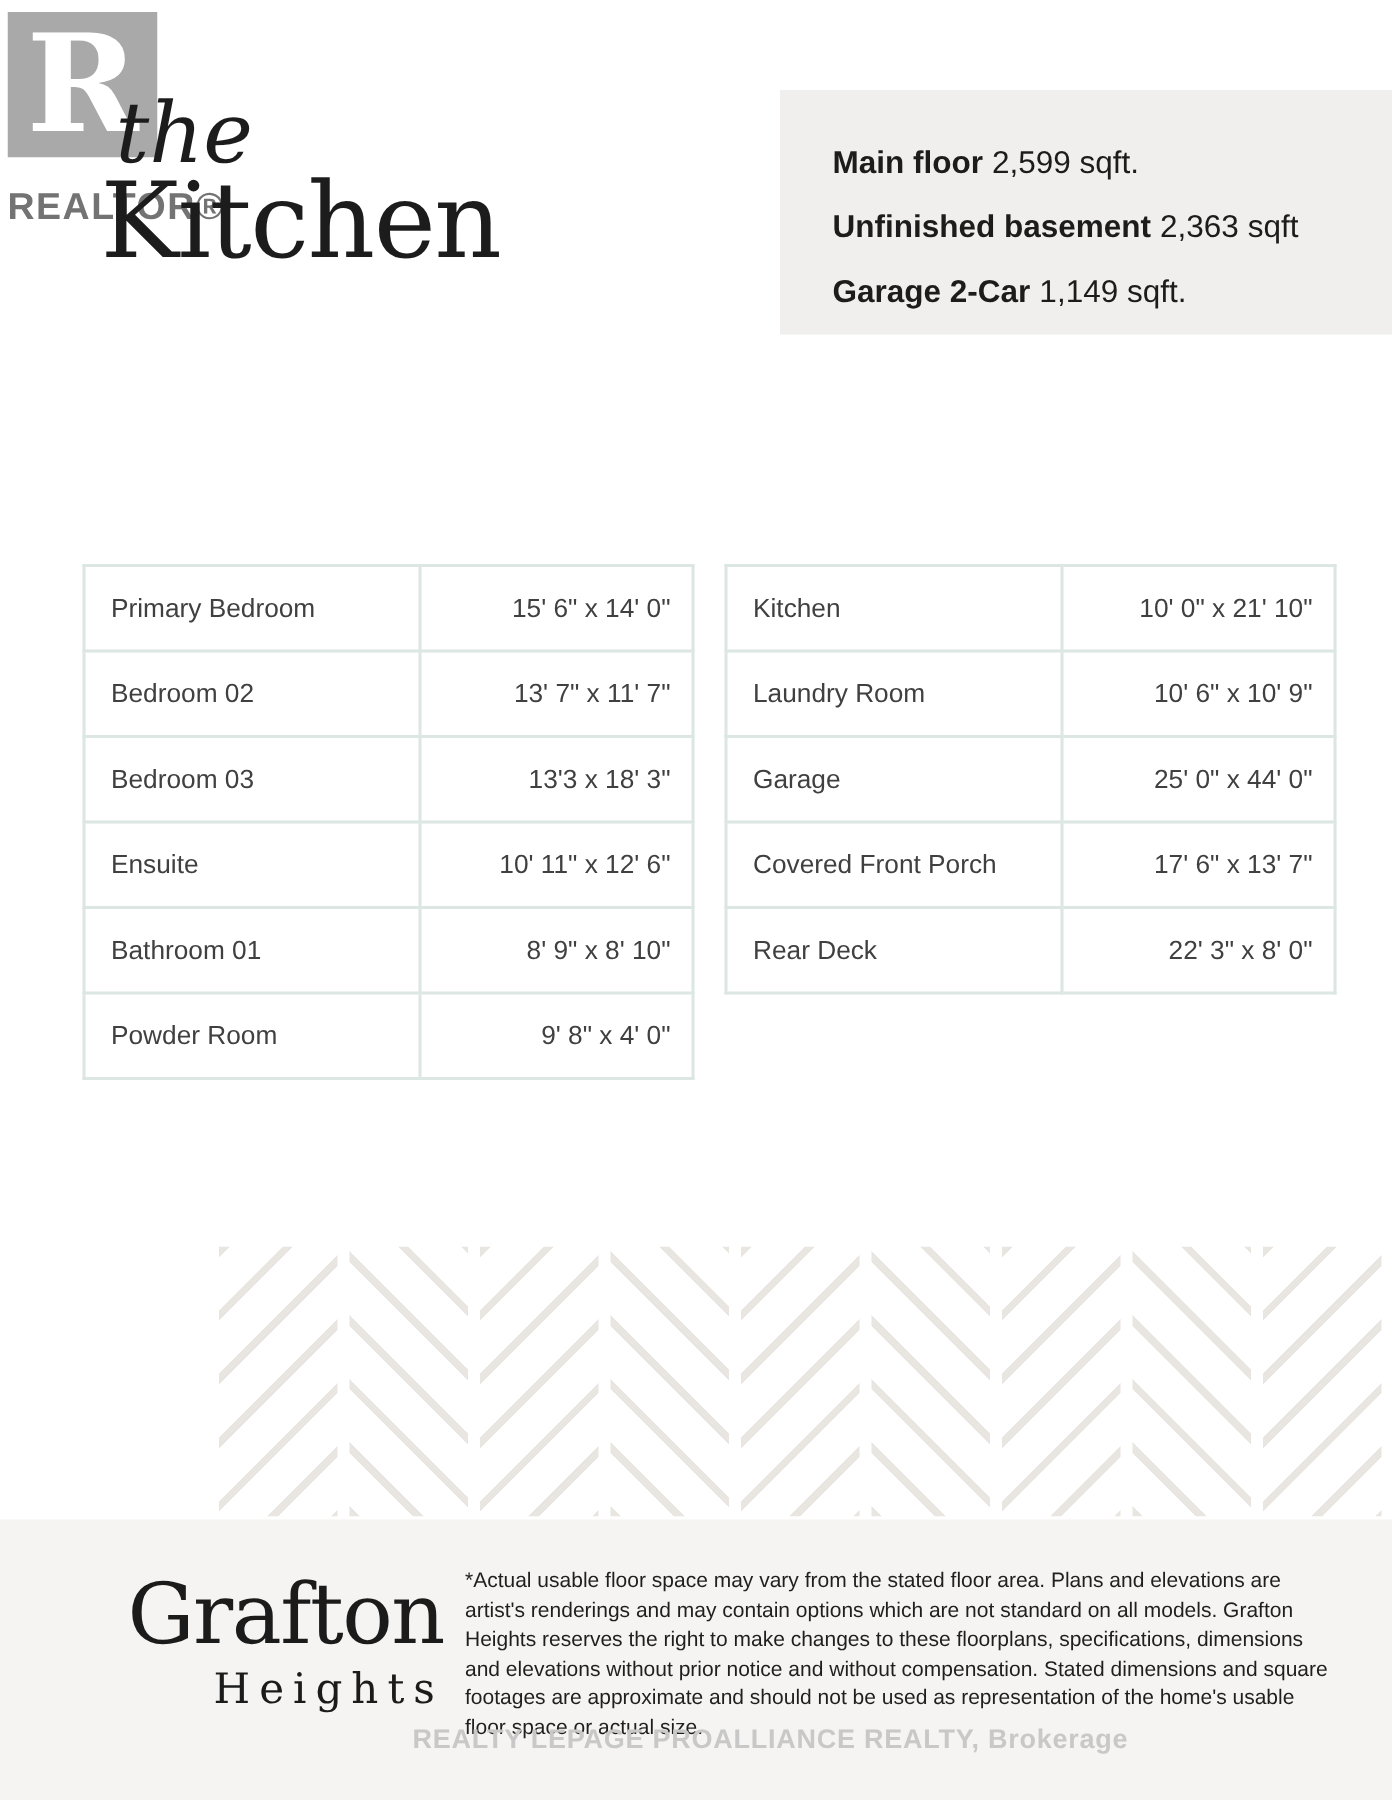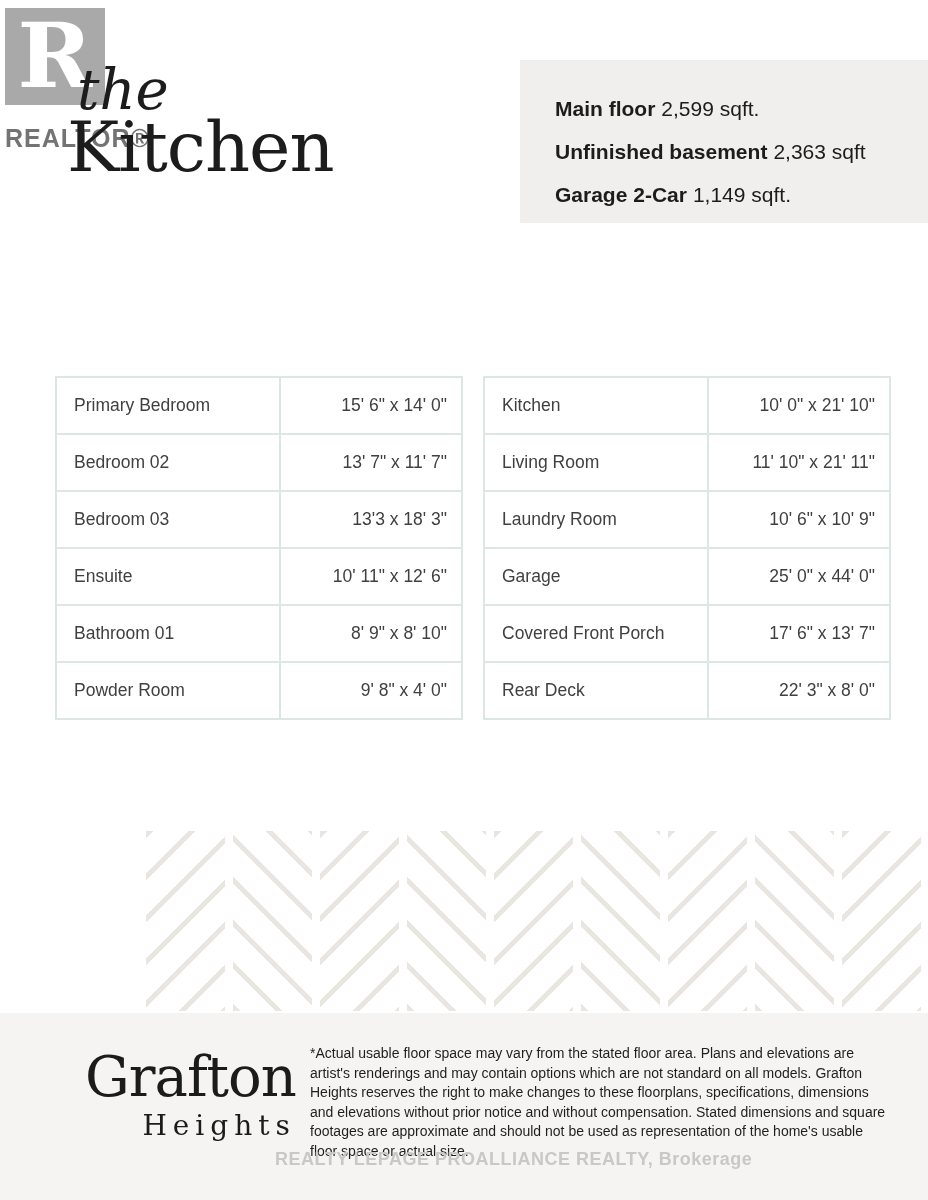--- a/index.html
+++ b/index.html
@@ -124,24 +124,20 @@
         </tr>
       </tbody>
   </table>
   <table class="room-table" id="table-right">
     <tbody id="tbody-right">
         <tr>
           <td class="room-name">Kitchen</td>
           <td class="room-dims">10' 0" x 21' 10"</td>
         </tr>
         <tr>
-          <td class="room-name">Living Room</td>
-          <td class="room-dims">11' 10" x 21' 11"</td>
-        </tr>
-        <tr>
           <td class="room-name">Laundry Room</td>
           <td class="room-dims">10' 6" x 10' 9"</td>
         </tr>
         <tr>
           <td class="room-name">Garage</td>
           <td class="room-dims">25' 0" x 44' 0"</td>
         </tr>
         <tr>
           <td class="room-name">Covered Front Porch</td>
           <td class="room-dims">17' 6" x 13' 7"</td>

